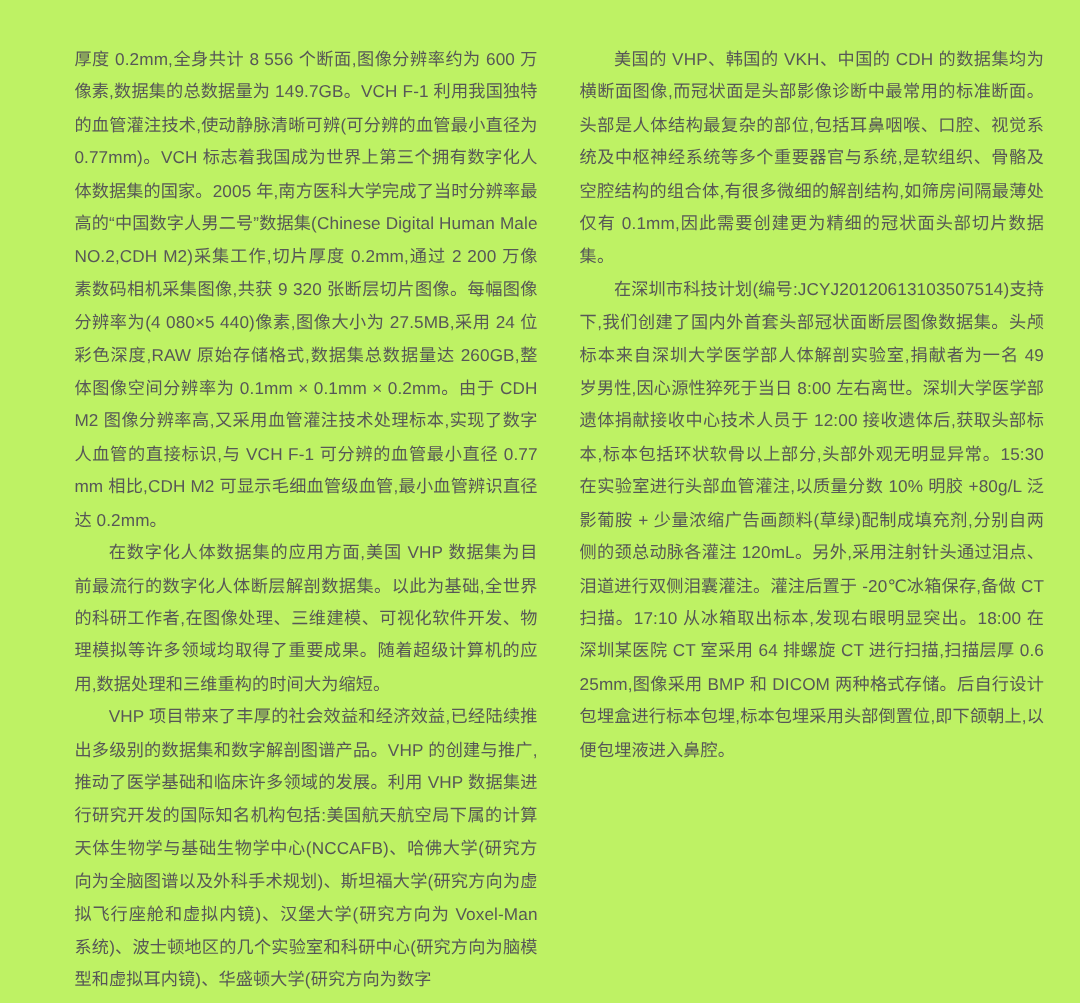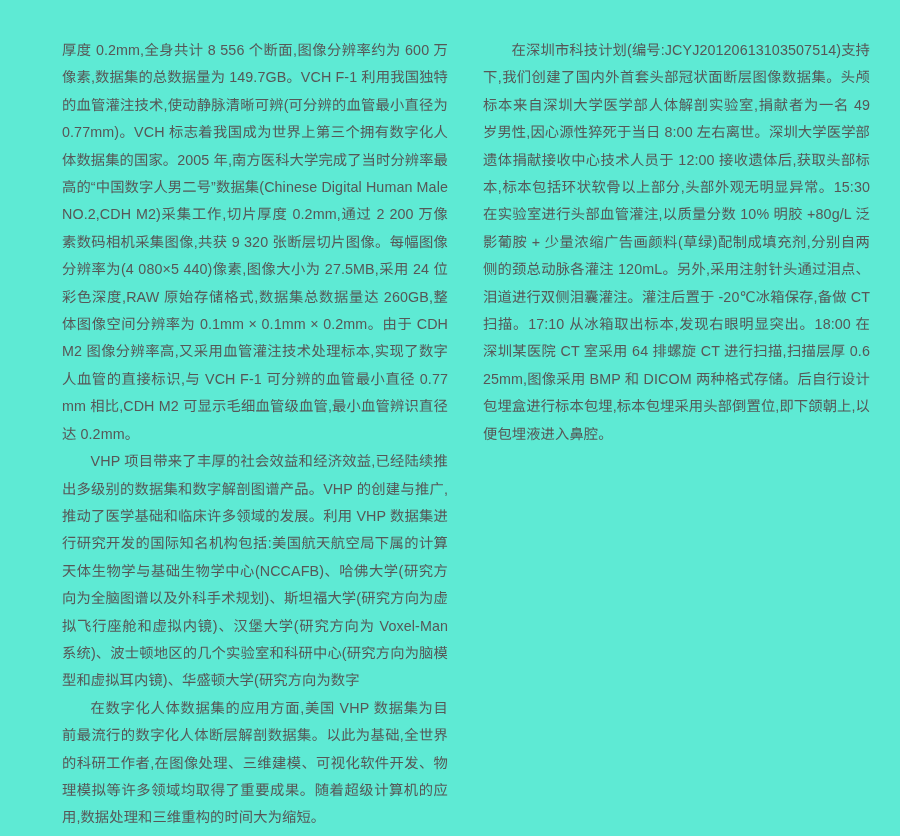--- a/index.html
+++ b/index.html
@@ -10,21 +10,21 @@
   body {
     width: 900px;
     height: 836px;
     overflow: hidden;
     font-family: "Liberation Sans", "DejaVu Sans", sans-serif;
   }
   .page {
     box-sizing: border-box;
     width: 900px;
     height: 836px;
-    background: #5eead4;
+    background: #bef264;
     padding: 37px 28px 0 62px;
   }
   .columns {
     display: flex;
     gap: 35px;
   }
   .column {
     color: #575757;
     font-size: 14.3px;
     line-height: 27.4px;
@@ -49,22 +49,23 @@
   }
 </style>
 </head>
 <body>
 
 <div class="page">
   <div class="columns">
 
     <div class="column left">
       <p>厚度 0.2mm,全身共计 8 556 个断面,图像分辨率约为 600 万像素,数据集的总数据量为 149.7GB。VCH F-1 利用我国独特的血管灌注技术,使动静脉清晰可辨(可分辨的血管最小直径为 0.77mm)。VCH 标志着我国成为世界上第三个拥有数字化人体数据集的国家。2005 年,南方医科大学完成了当时分辨率最高的“中国数字人男二号”数据集(Chinese Digital Human Male NO.2,CDH M2)采集工作,切片厚度 0.2mm,通过 2 200 万像素数码相机采集图像,共获 9 320 张断层切片图像。每幅图像分辨率为(4 080×5 440)像素,图像大小为 27.5MB,采用 24 位彩色深度,RAW 原始存储格式,数据集总数据量达 260GB,整体图像空间分辨率为 0.1mm × 0.1mm × 0.2mm。由于 CDH M2 图像分辨率高,又采用血管灌注技术处理标本,实现了数字人血管的直接标识,与 VCH F-1 可分辨的血管最小直径 0.77mm 相比,CDH M2 可显示毛细血管级血管,最小血管辨识直径达 0.2mm。</p>
+      <p class="indent">在数字化人体数据集的应用方面,美国 VHP 数据集为目前最流行的数字化人体断层解剖数据集。以此为基础,全世界的科研工作者,在图像处理、三维建模、可视化软件开发、物理模拟等许多领域均取得了重要成果。随着超级计算机的应用,数据处理和三维重构的时间大为缩短。</p>
       <p class="indent">VHP 项目带来了丰厚的社会效益和经济效益,已经陆续推出多级别的数据集和数字解剖图谱产品。VHP 的创建与推广,推动了医学基础和临床许多领域的发展。利用 VHP 数据集进行研究开发的国际知名机构包括:美国航天航空局下属的计算天体生物学与基础生物学中心(NCCAFB)、哈佛大学(研究方向为全脑图谱以及外科手术规划)、斯坦福大学(研究方向为虚拟飞行座舱和虚拟内镜)、汉堡大学(研究方向为 Voxel-Man 系统)、波士顿地区的几个实验室和科研中心(研究方向为脑模型和虚拟耳内镜)、华盛顿大学(研究方向为数字</p>
-      <p class="indent">在数字化人体数据集的应用方面,美国 VHP 数据集为目前最流行的数字化人体断层解剖数据集。以此为基础,全世界的科研工作者,在图像处理、三维建模、可视化软件开发、物理模拟等许多领域均取得了重要成果。随着超级计算机的应用,数据处理和三维重构的时间大为缩短。</p>
     </div>
 
     <div class="column right">
+      <p class="indent">美国的 VHP、韩国的 VKH、中国的 CDH 的数据集均为横断面图像,而冠状面是头部影像诊断中最常用的标准断面。头部是人体结构最复杂的部位,包括耳鼻咽喉、口腔、视觉系统及中枢神经系统等多个重要器官与系统,是软组织、骨骼及空腔结构的组合体,有很多微细的解剖结构,如筛房间隔最薄处仅有 0.1mm,因此需要创建更为精细的冠状面头部切片数据集。</p>
       <p class="indent">在深圳市科技计划(编号:JCYJ20120613103507514)支持下,我们创建了国内外首套头部冠状面断层图像数据集。头颅标本来自深圳大学医学部人体解剖实验室,捐献者为一名 49 岁男性,因心源性猝死于当日 8:00 左右离世。深圳大学医学部遗体捐献接收中心技术人员于 12:00 接收遗体后,获取头部标本,标本包括环状软骨以上部分,头部外观无明显异常。15:30 在实验室进行头部血管灌注,以质量分数 10% 明胶 +80g/L 泛影葡胺 + 少量浓缩广告画颜料(草绿)配制成填充剂,分别自两侧的颈总动脉各灌注 120mL。另外,采用注射针头通过泪点、泪道进行双侧泪囊灌注。灌注后置于 -20℃冰箱保存,备做 CT 扫描。17:10 从冰箱取出标本,发现右眼明显突出。18:00 在深圳某医院 CT 室采用 64 排螺旋 CT 进行扫描,扫描层厚 0.625mm,图像采用 BMP 和 DICOM 两种格式存储。后自行设计包埋盒进行标本包埋,标本包埋采用头部倒置位,即下颌朝上,以便包埋液进入鼻腔。</p>
     </div>
 
   </div>
 </div>
 
 </body></html>

